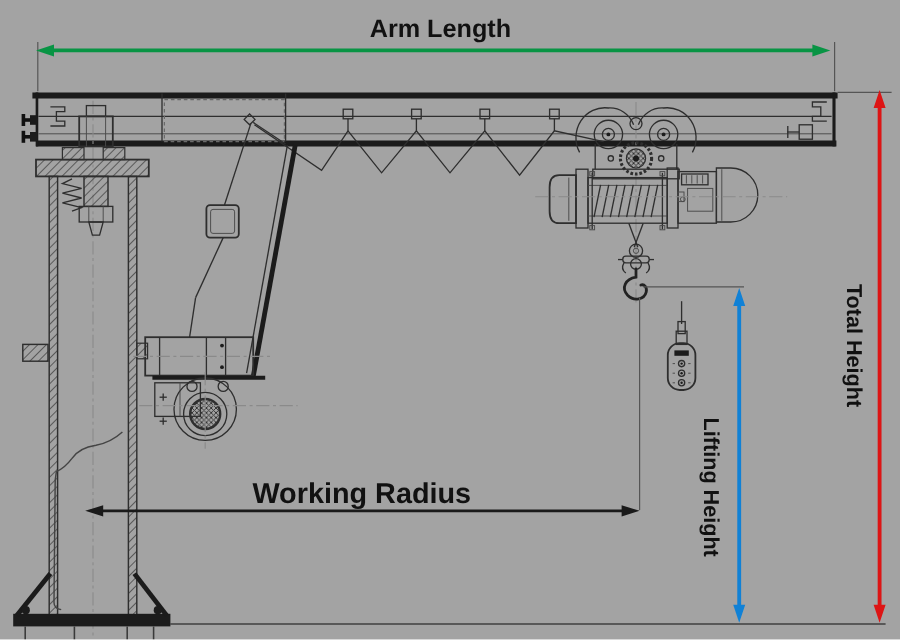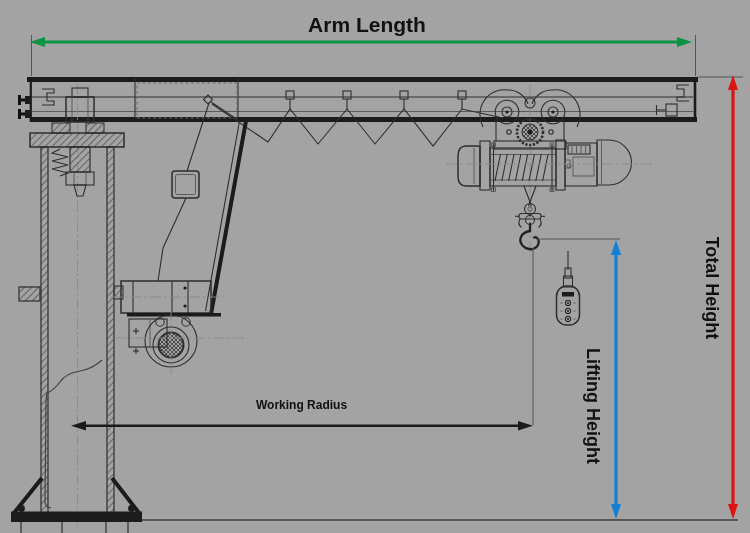--- a/index.html
+++ b/index.html
@@ -2,21 +2,21 @@
 <html><head>
 <meta charset="utf-8">
 <style>
   html,body{margin:0;padding:0;background:#fff;}
   #stage{position:relative;width:750px;height:533px;background:#a3a3a3;overflow:hidden;
          font-family:"Liberation Sans",sans-serif;}
   #stage svg{position:absolute;left:0;top:0;}
   .dim-label{position:absolute;font-weight:bold;color:#111;text-align:center;
              letter-spacing:0px;white-space:nowrap;}
   .dl-arm{left:257px;top:13px;width:220px;font-size:21px;}
-  .dl-radius{left:194px;top:398px;width:215px;font-size:12px;}
+  .dl-radius{left:194px;top:398px;width:215px;font-size:24px;}
   .dl-total{left:636px;top:277px;width:150px;height:22px;font-size:18px;
             transform:rotate(90deg);}
   .dl-lift{left:522px;top:395px;width:140px;height:22px;font-size:18px;
            transform:rotate(90deg);}
   
   .t{stroke:#2e2e2e;stroke-width:1.1;fill:none}
   .t8{stroke:#4a4a4a;stroke-width:.8;fill:none}
   .m{stroke:#2e2e2e;stroke-width:1.5;fill:none}
   .k{stroke:#1b1b1b;fill:none}
   .cl{stroke:#8a8a8a;stroke-width:.9;fill:none;stroke-dasharray:11 3 2.5 3}

